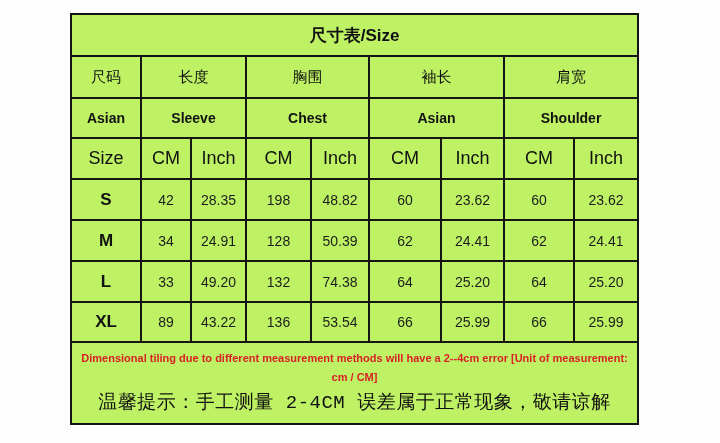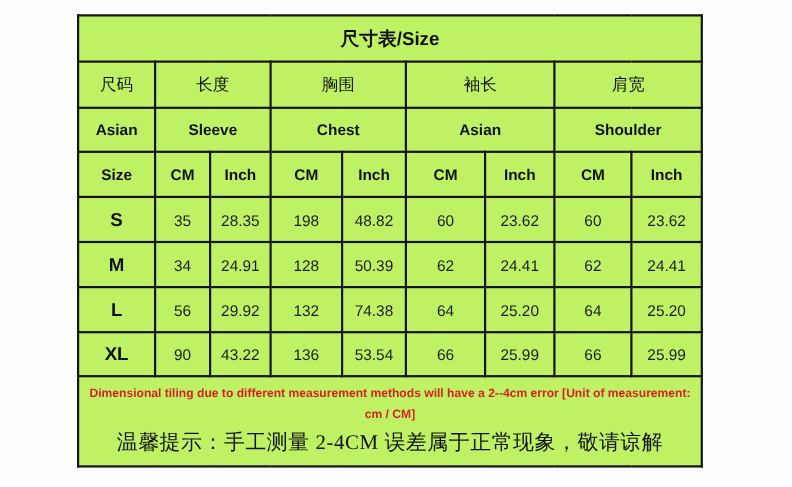--- a/index.html
+++ b/index.html
@@ -29,36 +29,36 @@
   .r-title    { height: 42px; }
   .r-cnhead   { height: 42px; }
   .r-enhead   { height: 40px; }
   .r-units    { height: 41px; }
   .r-data     { height: 41px; }
   .r-data-last{ height: 40px; }
 
   td.title { font-size: 17px; font-weight: bold; }
   td.cn    { font-size: 15px; font-weight: normal; margin-top: 32px; }
   td.en    { font-size: 14px; font-weight: bold; }
-  td.unit  { font-size: 14px; font-weight: bold; }
+  td.unit  { font-size: 18px; font-weight: normal; }
   td.size  { font-size: 17px; font-weight: bold; }
   td.num   { font-size: 14px; font-weight: normal; color: #1c1c1c; }
 
   td.footer { padding: 6px 8px 8px 8px; }
   .warning {
     color: #d91f26;
     font-size: 11px;
     font-weight: bold;
     line-height: 1.7;
     max-width: 548px;
     margin: 0 auto;
   }
   .note {
     margin-top: 3px;
-    font-family: Liberation Serif, serif;
+    font-family: Liberation Mono, monospace;
     font-size: 19px;
     color: #111111;
     letter-spacing: 0.5px;
     white-space: nowrap;
   }
 </style>
 </head>
 <body>
 
 <div class="canvas">
@@ -102,21 +102,21 @@
         <td class="unit">CM</td>
         <td class="unit">Inch</td>
         <td class="unit">CM</td>
         <td class="unit">Inch</td>
         <td class="unit">CM</td>
         <td class="unit">Inch</td>
       </tr>
 
       <tr class="r-data">
         <td class="size">S</td>
-        <td class="num">35</td>
+        <td class="num">42</td>
         <td class="num">28.35</td>
         <td class="num">198</td>
         <td class="num">48.82</td>
         <td class="num">60</td>
         <td class="num">23.62</td>
         <td class="num">60</td>
         <td class="num">23.62</td>
       </tr>
 
       <tr class="r-data">
@@ -126,33 +126,33 @@
         <td class="num">128</td>
         <td class="num">50.39</td>
         <td class="num">62</td>
         <td class="num">24.41</td>
         <td class="num">62</td>
         <td class="num">24.41</td>
       </tr>
 
       <tr class="r-data">
         <td class="size">L</td>
-        <td class="num">56</td>
-        <td class="num">29.92</td>
+        <td class="num">33</td>
+        <td class="num">49.20</td>
         <td class="num">132</td>
         <td class="num">74.38</td>
         <td class="num">64</td>
         <td class="num">25.20</td>
         <td class="num">64</td>
         <td class="num">25.20</td>
       </tr>
 
       <tr class="r-data-last">
         <td class="size">XL</td>
-        <td class="num">90</td>
+        <td class="num">89</td>
         <td class="num">43.22</td>
         <td class="num">136</td>
         <td class="num">53.54</td>
         <td class="num">66</td>
         <td class="num">25.99</td>
         <td class="num">66</td>
         <td class="num">25.99</td>
       </tr>
 
       <tr>

